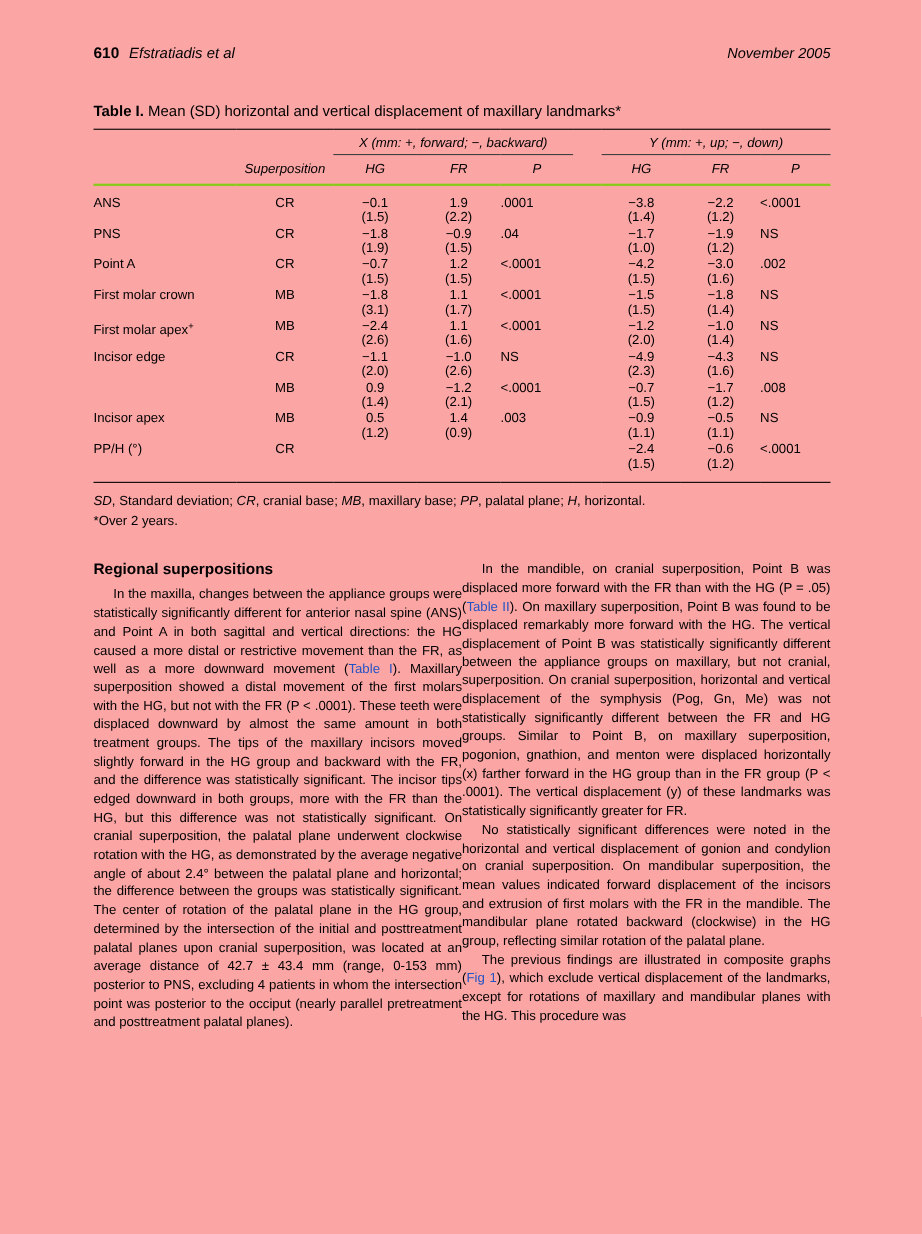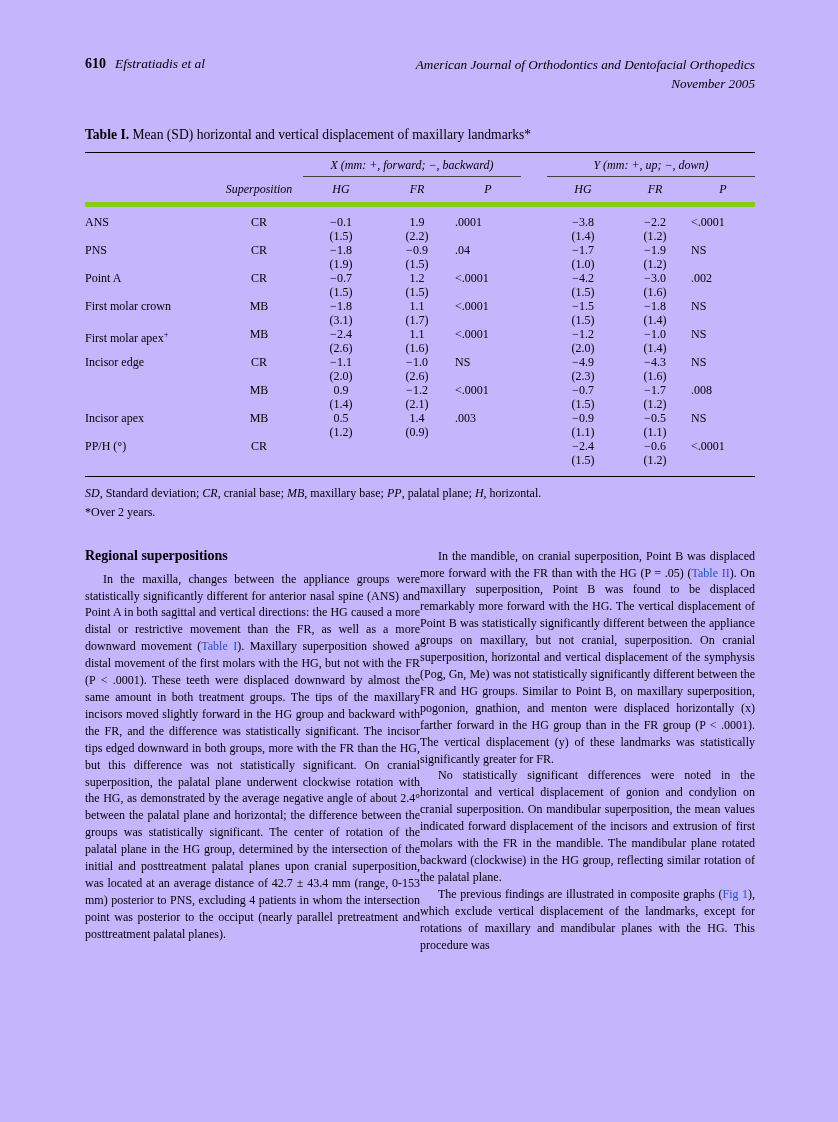--- a/index.html
+++ b/index.html
@@ -5,24 +5,24 @@
   html, body {
     margin: 0;
     padding: 0;
     background: #ffffff;
   }
   .page {
     position: relative;
     box-sizing: border-box;
     width: 838px;
     height: 1122px;
-    background: #c4b5fd;
+    background: #fca5a5;
     color: #000000;
-    font-family: Liberation Serif, serif;
-    padding: 56px 83px 30px 85px;
+    font-family: Liberation Sans, sans-serif;
+    padding: 40px 83px 30px 85px;
     overflow: hidden;
   }
 
   
   .page-header {
     display: flex;
     justify-content: space-between;
     align-items: flex-start;
     font-size: 13.5px;
   }
@@ -49,21 +49,21 @@
     font-size: 12px;
     line-height: 13.5px;
   }
   .datatable th {
     font-weight: normal;
     font-style: italic;
     text-align: center;
   }
   .grouprow th { padding: 6px 0 3px 0; }
   .grouprow th.groupspan { border-bottom: 1px solid #404040; }
-  .colhead th { padding: 6px 0 6px 0; border-bottom: 5px solid #84cc16; }
+  .colhead th { padding: 6px 0 6px 0; border-bottom: 2px solid #84cc16; }
   .colhead th.c-landmark { text-align: left; }
 
   .datatable tbody td {
     vertical-align: top;
     padding: 0.5px 0;
   }
   td.c-landmark { text-align: left; }
   td.c-sup { text-align: center; }
   td.c-num { text-align: center; padding-right: 22px; }
   td.c-p { text-align: left; }
@@ -107,21 +107,20 @@
 </head>
 <body>
 
 <div class="page">
 
   <div class="page-header">
     <div class="ph-left">
       <span class="pnum">610</span><span class="authors">Efstratiadis et al</span>
     </div>
     <div class="ph-right">
-      <div>American Journal of Orthodontics and Dentofacial Orthopedics</div>
       <div>November 2005</div>
     </div>
   </div>
 
   <div class="table-section">
     <div class="caption">
       <span class="cap-label">Table I.</span>
       <span>Mean (SD) horizontal and vertical displacement of maxillary landmarks*</span>
     </div>
 

